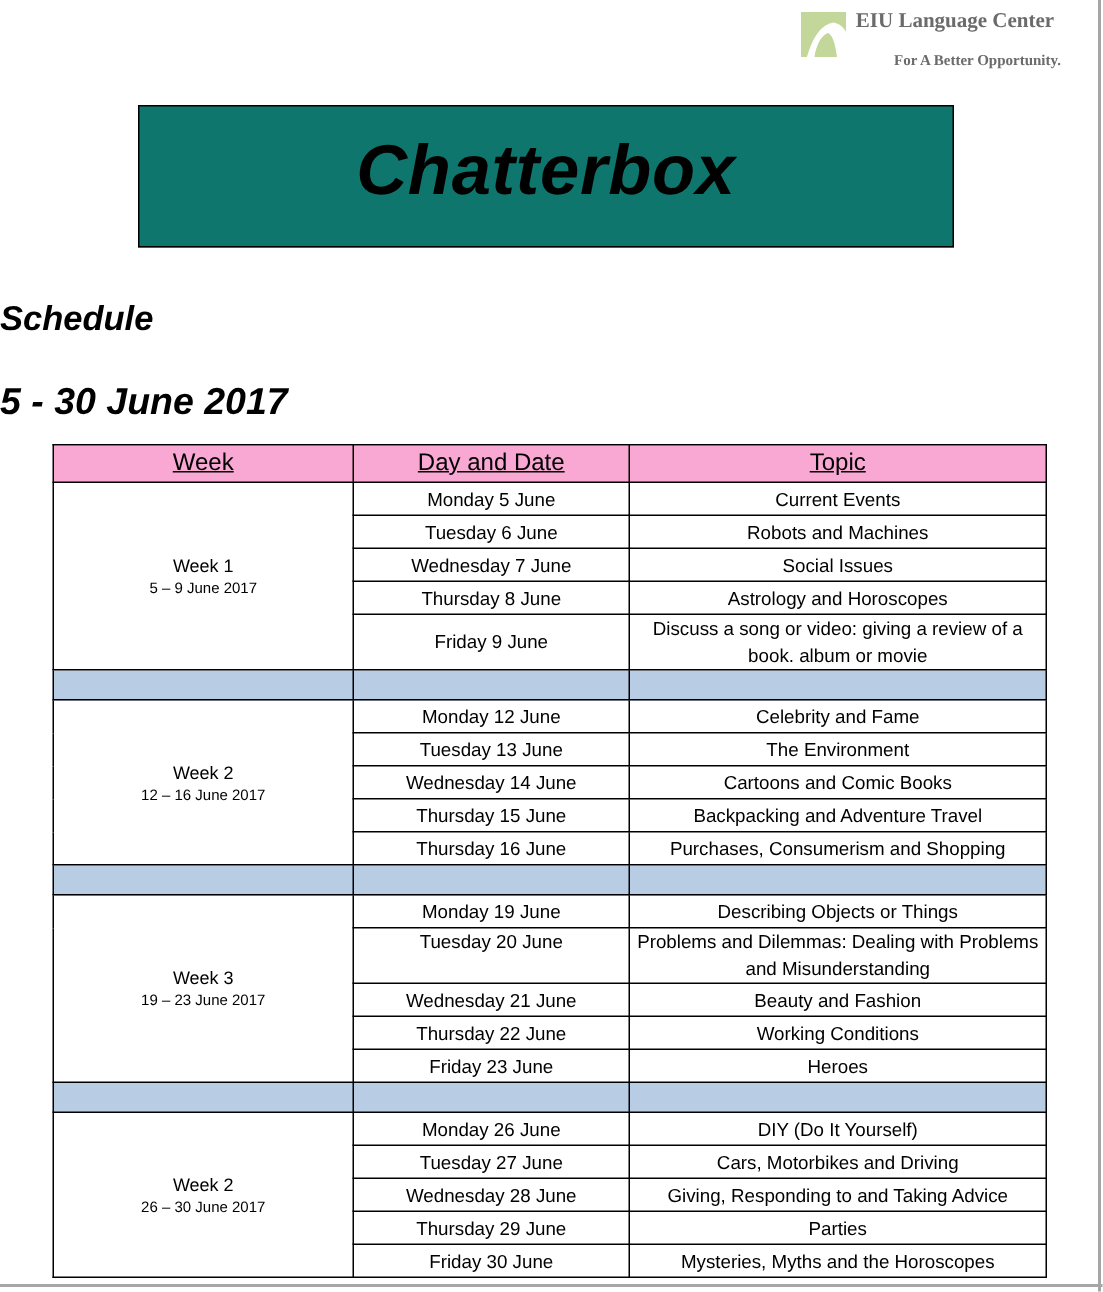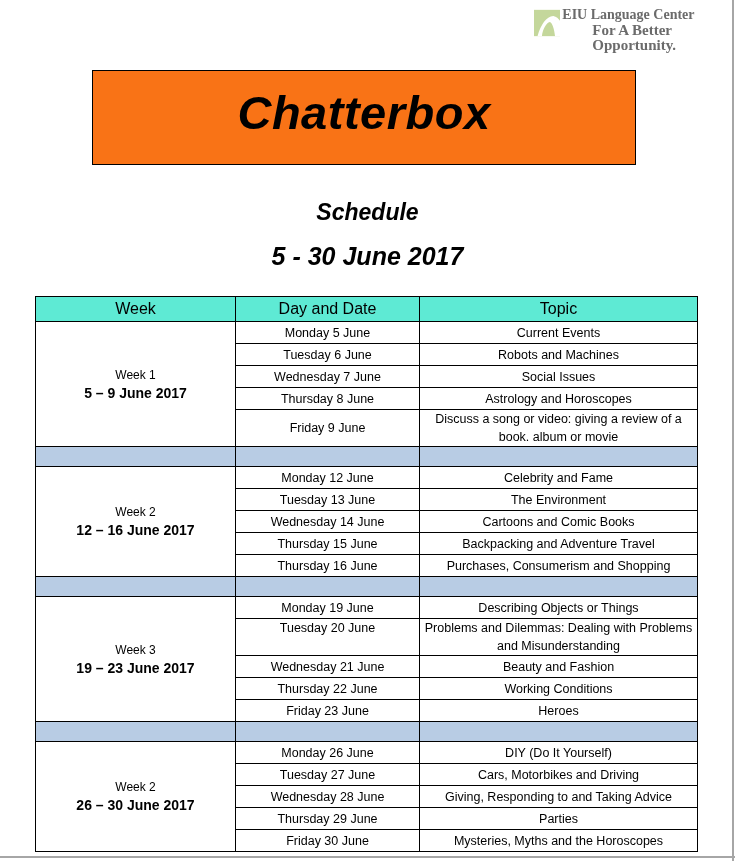--- a/index.html
+++ b/index.html
@@ -3,49 +3,49 @@
   <meta charset="utf-8">
   <style>
     html, body { margin: 0; padding: 0; }
     body {
       width: 735px; height: 861px; background: #ffffff; position: relative; overflow: hidden;
       font-family: "Liberation Sans", "DejaVu Sans", sans-serif; color: #000;
     }
     .page-edge-right { position: absolute; left: 732px; top: 0; width: 2px; height: 861px; background: #a6a6a6; }
     .page-edge-bottom { position: absolute; left: 0; top: 856px; width: 735px; height: 2px; background: #a6a6a6; }
 
-    .logo { position: absolute; left: 534px; top: 8px; display: flex; align-items: flex-start; }
+    .logo { position: absolute; left: 534px; top: 8px; display: flex; align-items: flex-start; text-align: center; }
     .logo-mark { width: 30px; height: 30px; }
     .logo-text { margin-left: 2px; line-height: 1; }
     .logo-title { font-family: "Liberation Serif", "DejaVu Serif", serif; font-weight: bold; font-size: 14px; color: #6b6b6b; }
-    .logo-tagline { font-family: "Liberation Serif", "DejaVu Serif", serif; font-weight: bold; font-size: 15px; color: #6b6b6b; margin-top: 1px; margin-left: 30px; }
+    .logo-tagline { font-family: "Liberation Serif", "DejaVu Serif", serif; font-weight: bold; font-size: 10px; color: #6b6b6b; margin-top: 14px; margin-left: 30px; }
 
     .title-box {
       position: absolute; left: 92px; top: 70px; width: 544px; height: 95px;
-      background: #f97316; border: 1px solid #000; box-sizing: border-box;
+      background: #0f766e; border: 1px solid #000; box-sizing: border-box;
       display: flex; align-items: center; justify-content: center;
     }
     .title-text { font-style: italic; font-weight: bold; font-size: 47px; letter-spacing: 0.5px; margin-top: -10px; }
 
-    .subtitle { position: absolute; left: 0; width: 735px; text-align: center; font-style: italic; font-weight: bold; }
+    .subtitle { position: absolute; left: 0; width: 735px; text-align: left; font-style: italic; font-weight: bold; }
     .subtitle.s1 { top: 199px; font-size: 23px; }
-    .subtitle.s2 { top: 242px; font-size: 25px; }
+    .subtitle.s2 { top: 254px; font-size: 25px; }
 
     table.schedule {
       position: absolute; left: 35px; top: 296px; width: 662px;
       border-collapse: collapse; table-layout: fixed;
     }
     table.schedule td, table.schedule th { border: 1px solid #000; text-align: center; padding: 0; }
     col.c1 { width: 200px; } col.c2 { width: 184px; } col.c3 { width: 278px; }
-    thead th { background: #5eead4; font-weight: normal; font-size: 16px; height: 24px; }
+    thead th { background: #f9a8d4; font-weight: normal; font-size: 16px; height: 24px; text-decoration: underline; }
     .day-cell, .topic-cell { font-size: 12.5px; line-height: 18px; }
     .sep-row td { background: #b8cce4; height: 19px; }
     .week-cell { vertical-align: middle; }
     .week-label { font-size: 12px; display: block; }
-    .week-range { font-size: 14px; font-weight: bold; display: block; margin-top: 3px; }
+    .week-range { font-size: 10px; font-weight: normal; display: block; margin-top: 3px; }
     tr.r td { height: 21px; }
     tr.tall td { height: 36px; }
   </style>
 </head>
 <body>
 
 <div class="page-edge-right"></div>
 <div class="page-edge-bottom"></div>
 
 <div class="logo">

